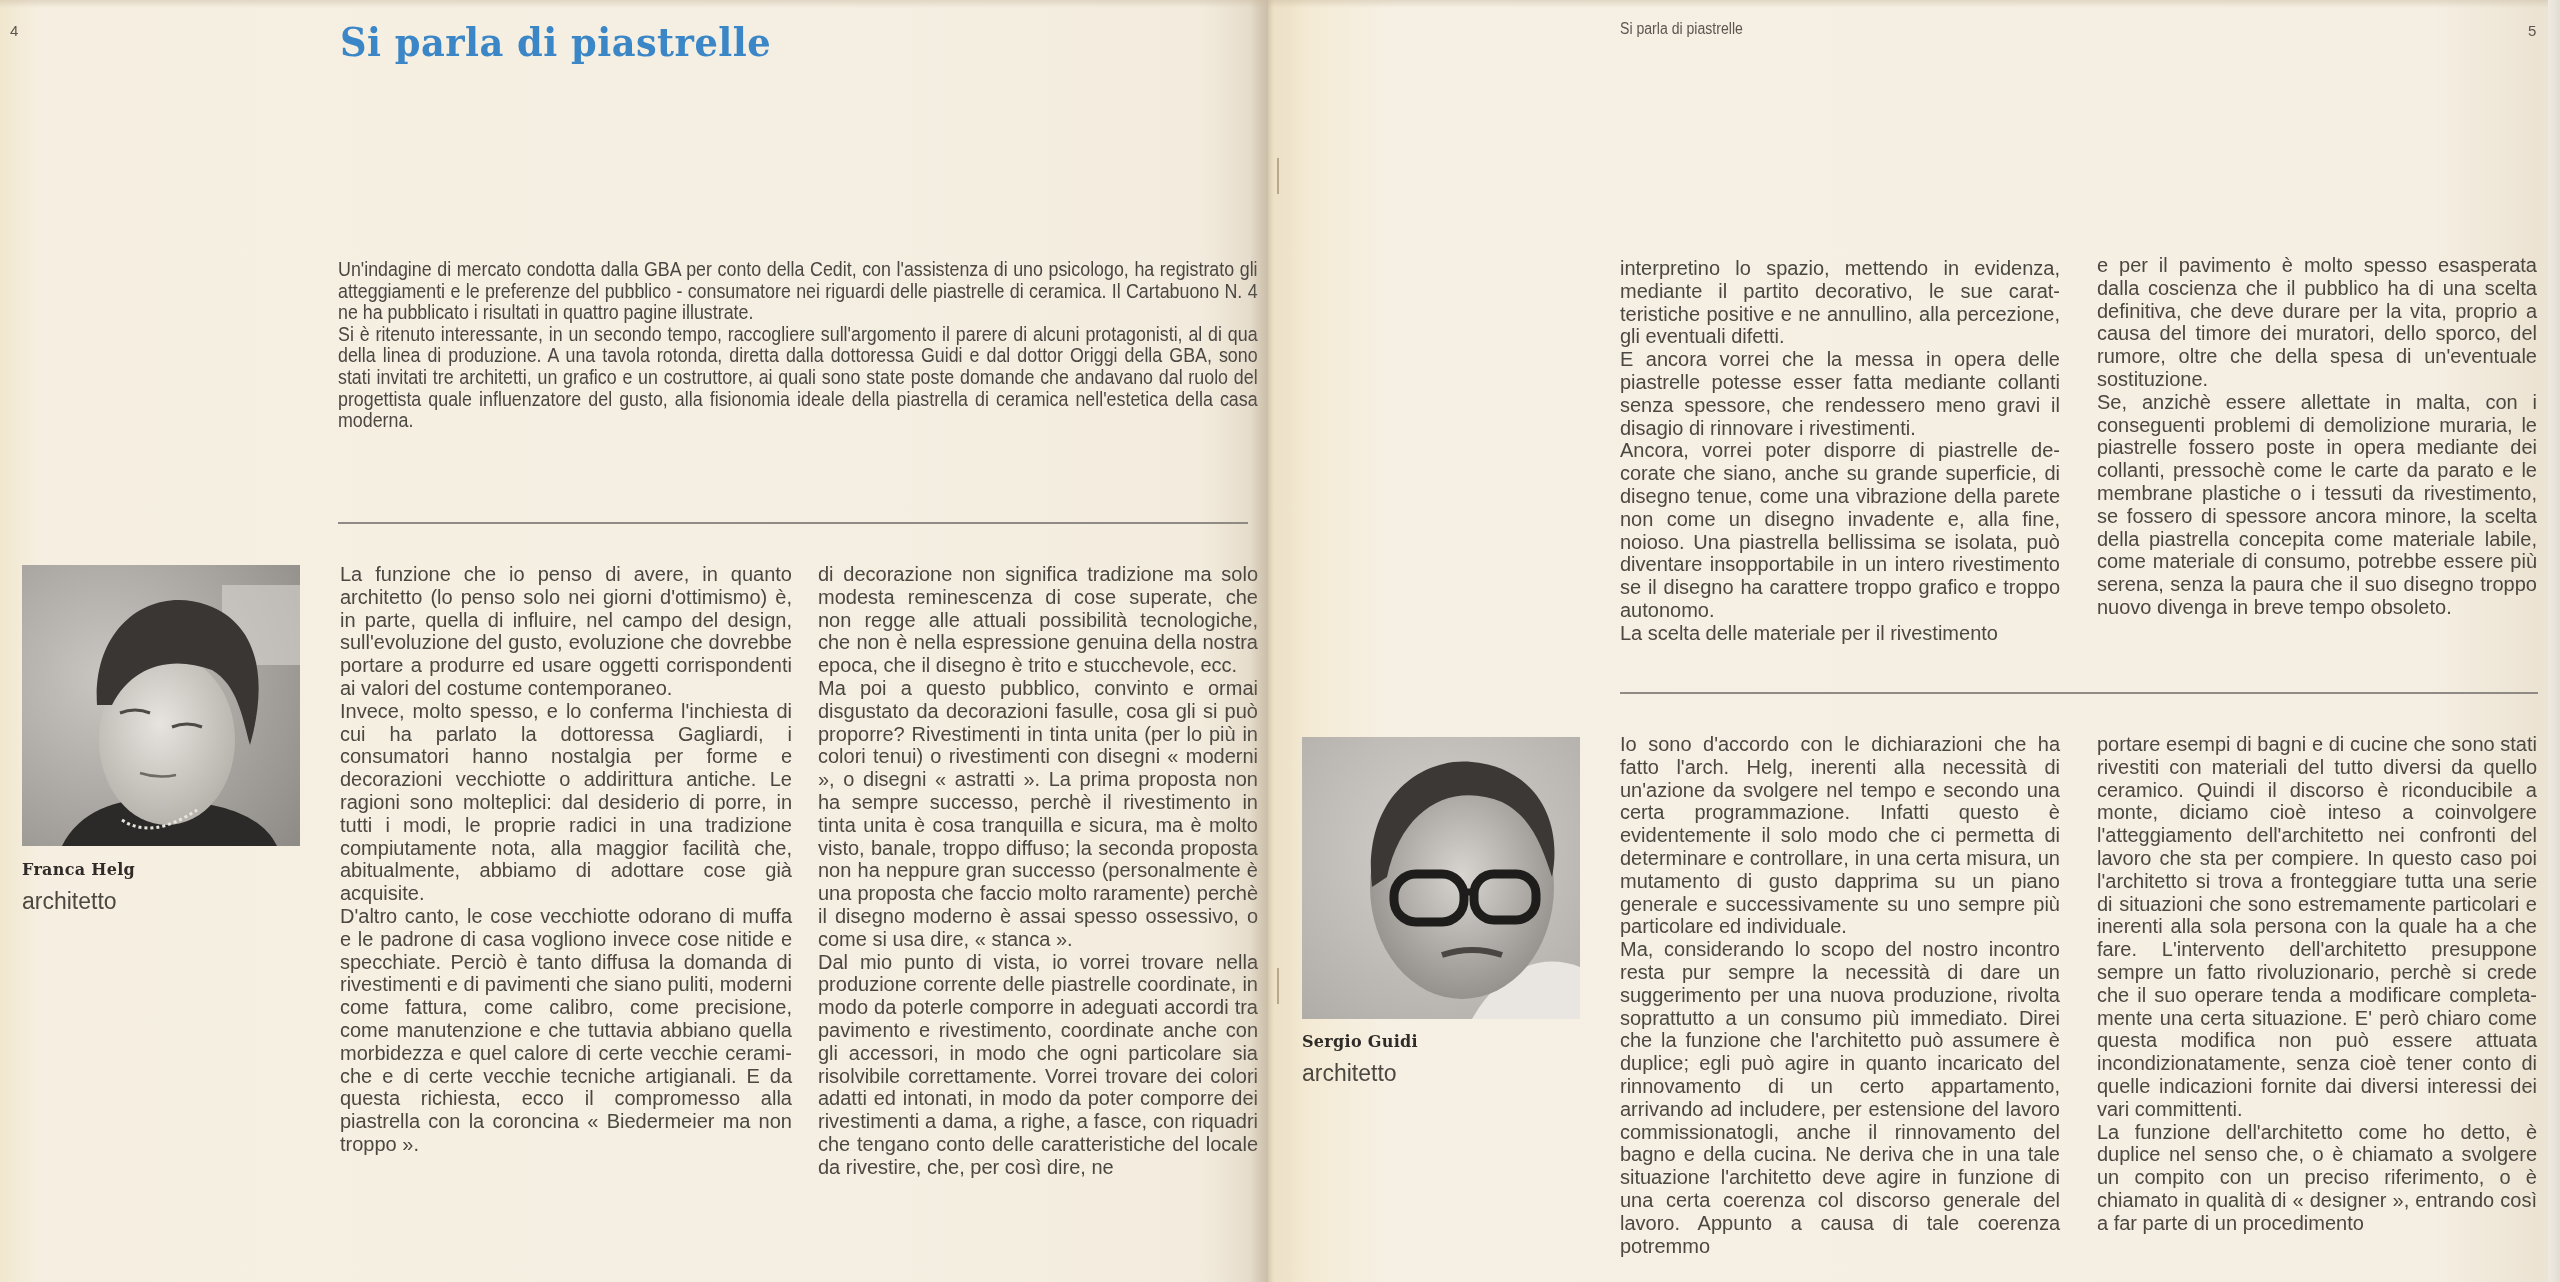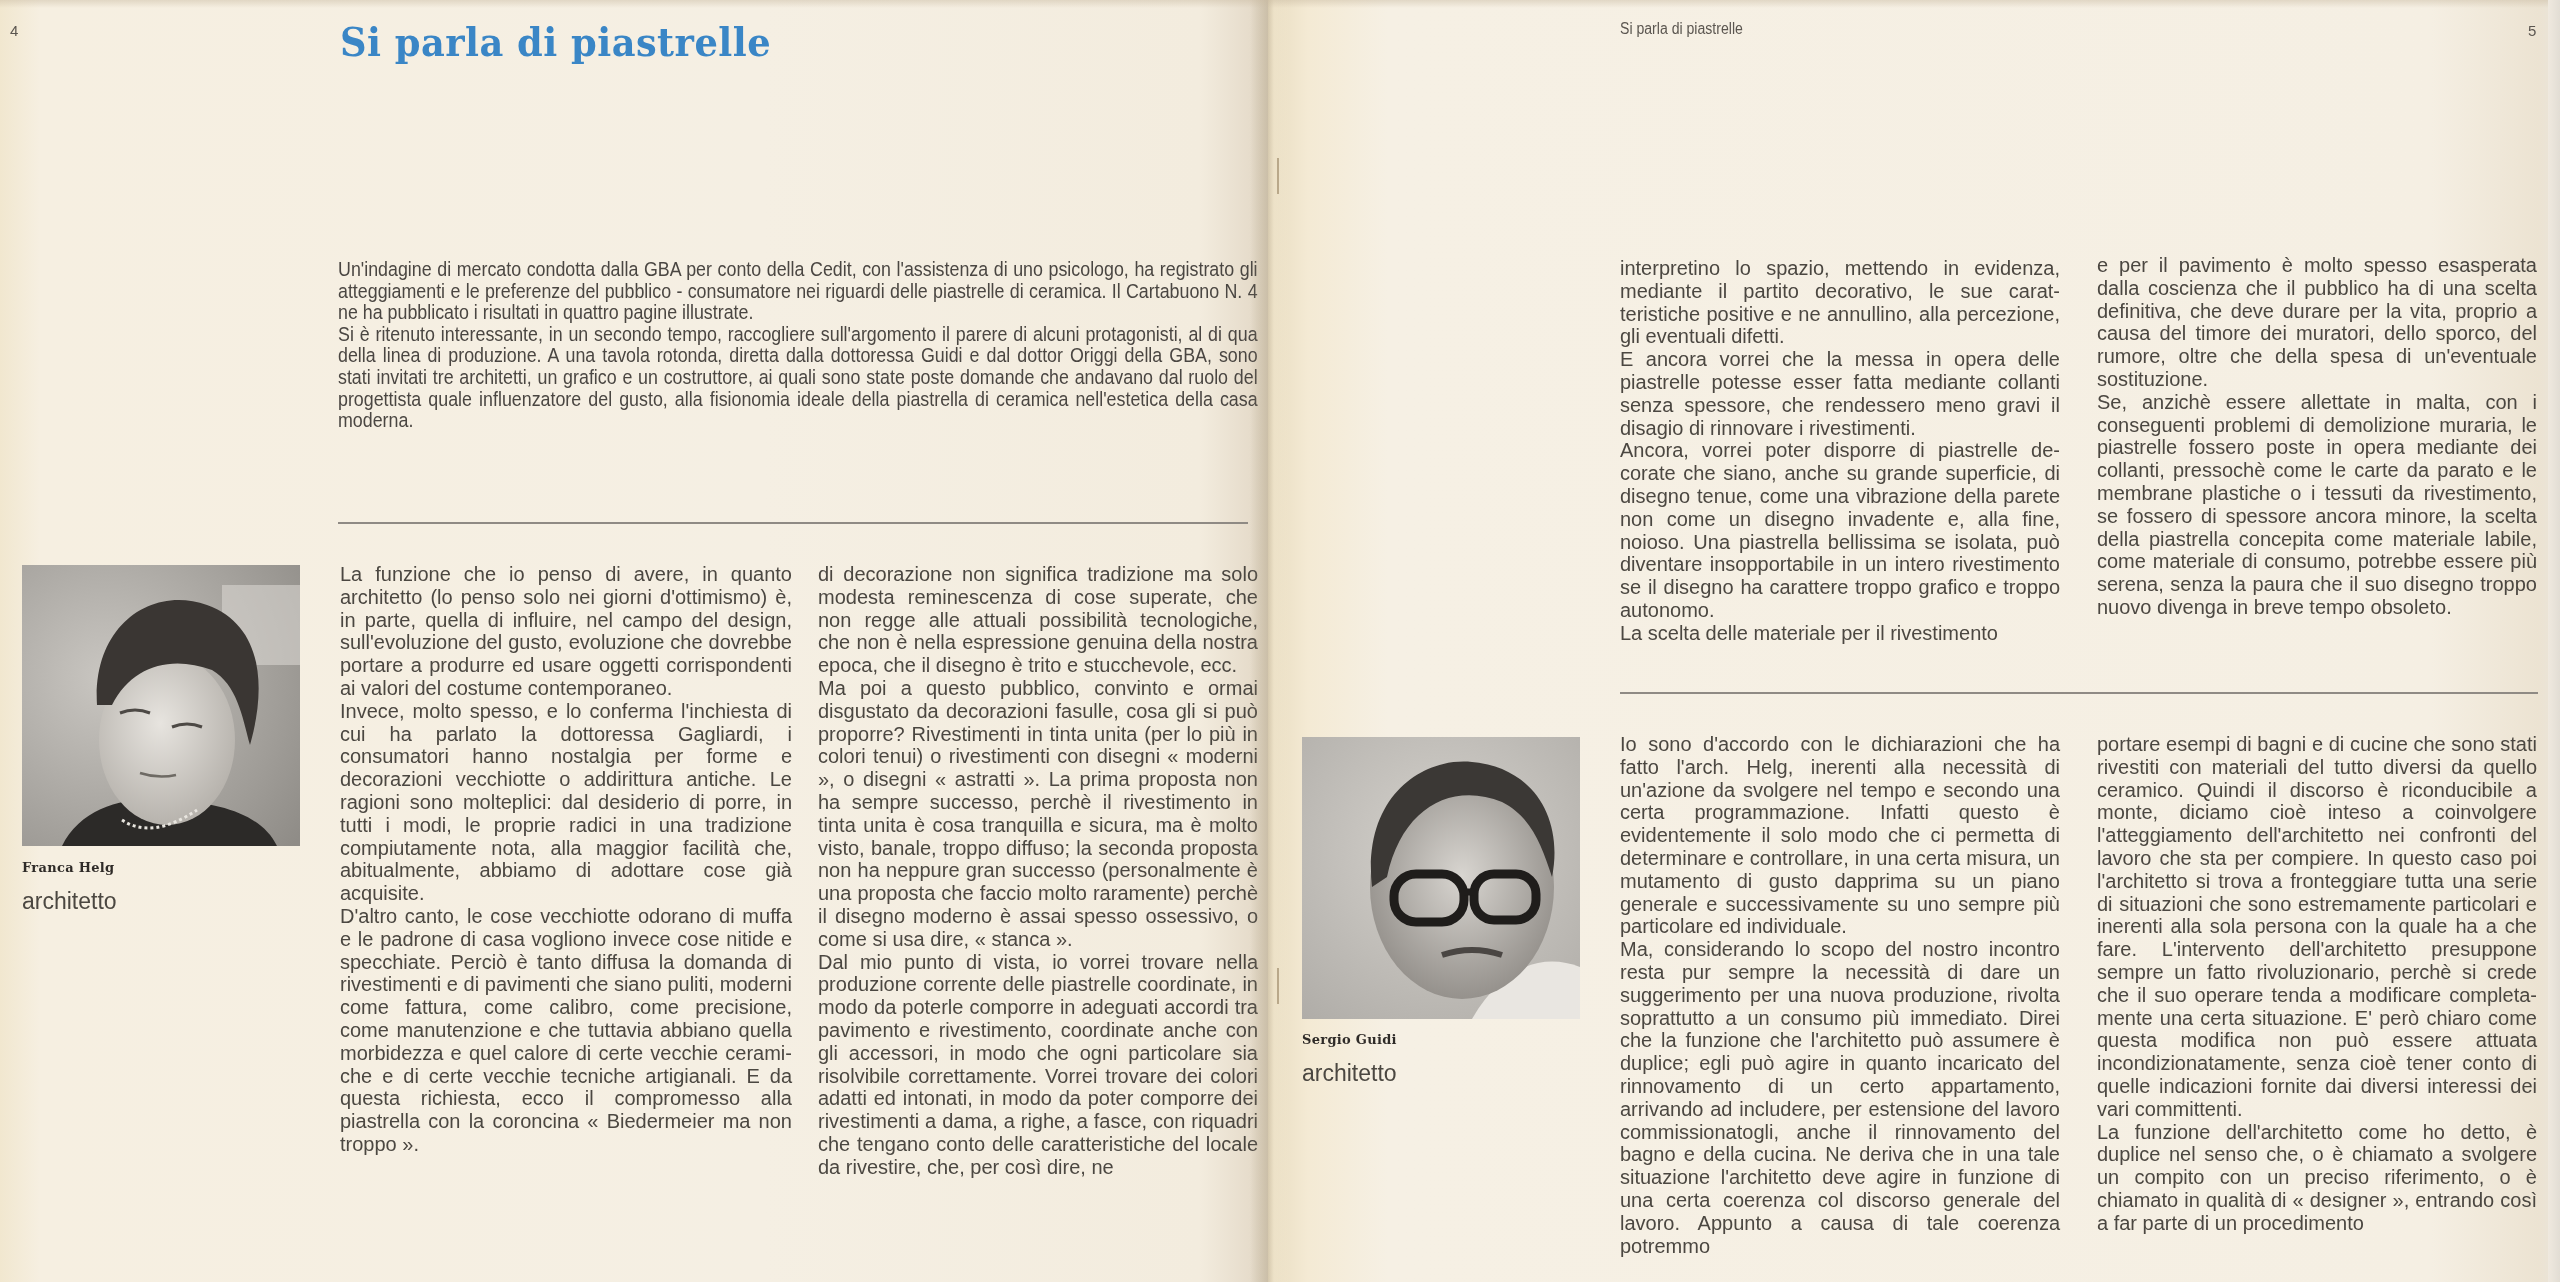--- a/index.html
+++ b/index.html
@@ -61,21 +61,21 @@
   .col {
     position: absolute; font-size: 20px; line-height: 22.8px; text-align: justify;
     hyphens: manual; color: #4b4741;
   }
   .col p { margin: 0; }
   .photo {
     position: absolute; overflow: hidden;
   }
   .caption-name {
     position: absolute; font-family: "DejaVu Serif", serif; font-weight: bold;
-    font-size: 13px; color: #2f2b28; letter-spacing: 0.3px;
+    font-size: 16px; color: #2f2b28; letter-spacing: 0.3px;
   }
   .caption-role {
     position: absolute; font-size: 23px; color: #4b4741;
   }
 </style>
 </head>
 <body>
 
 <div class="page" id="page-left">
   <span class="page-num" style="left:10px;">4</span>

